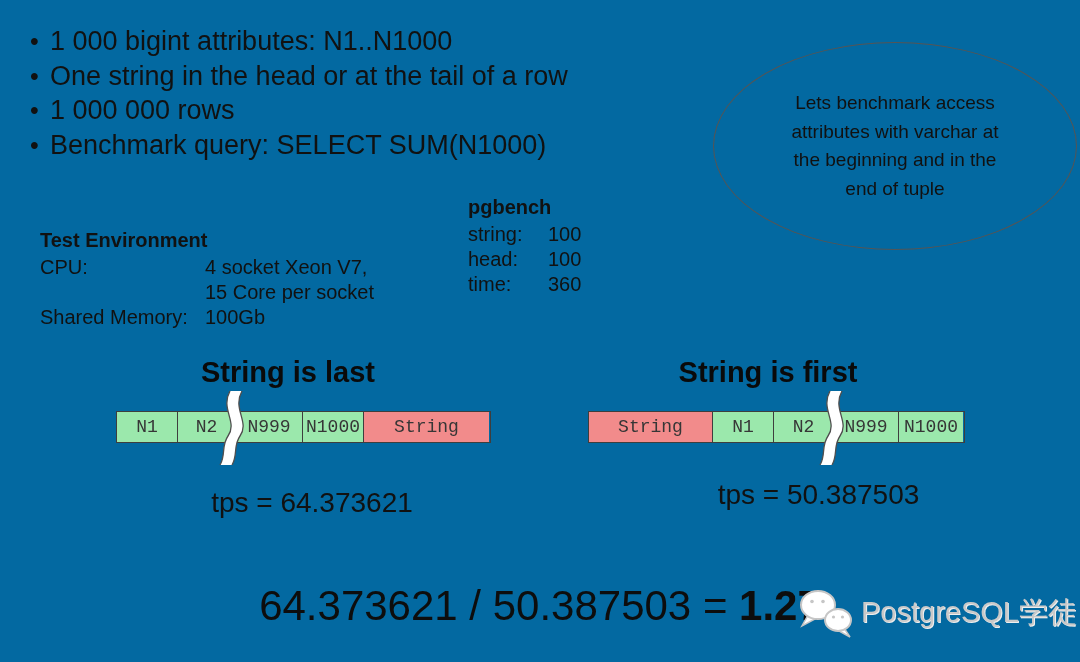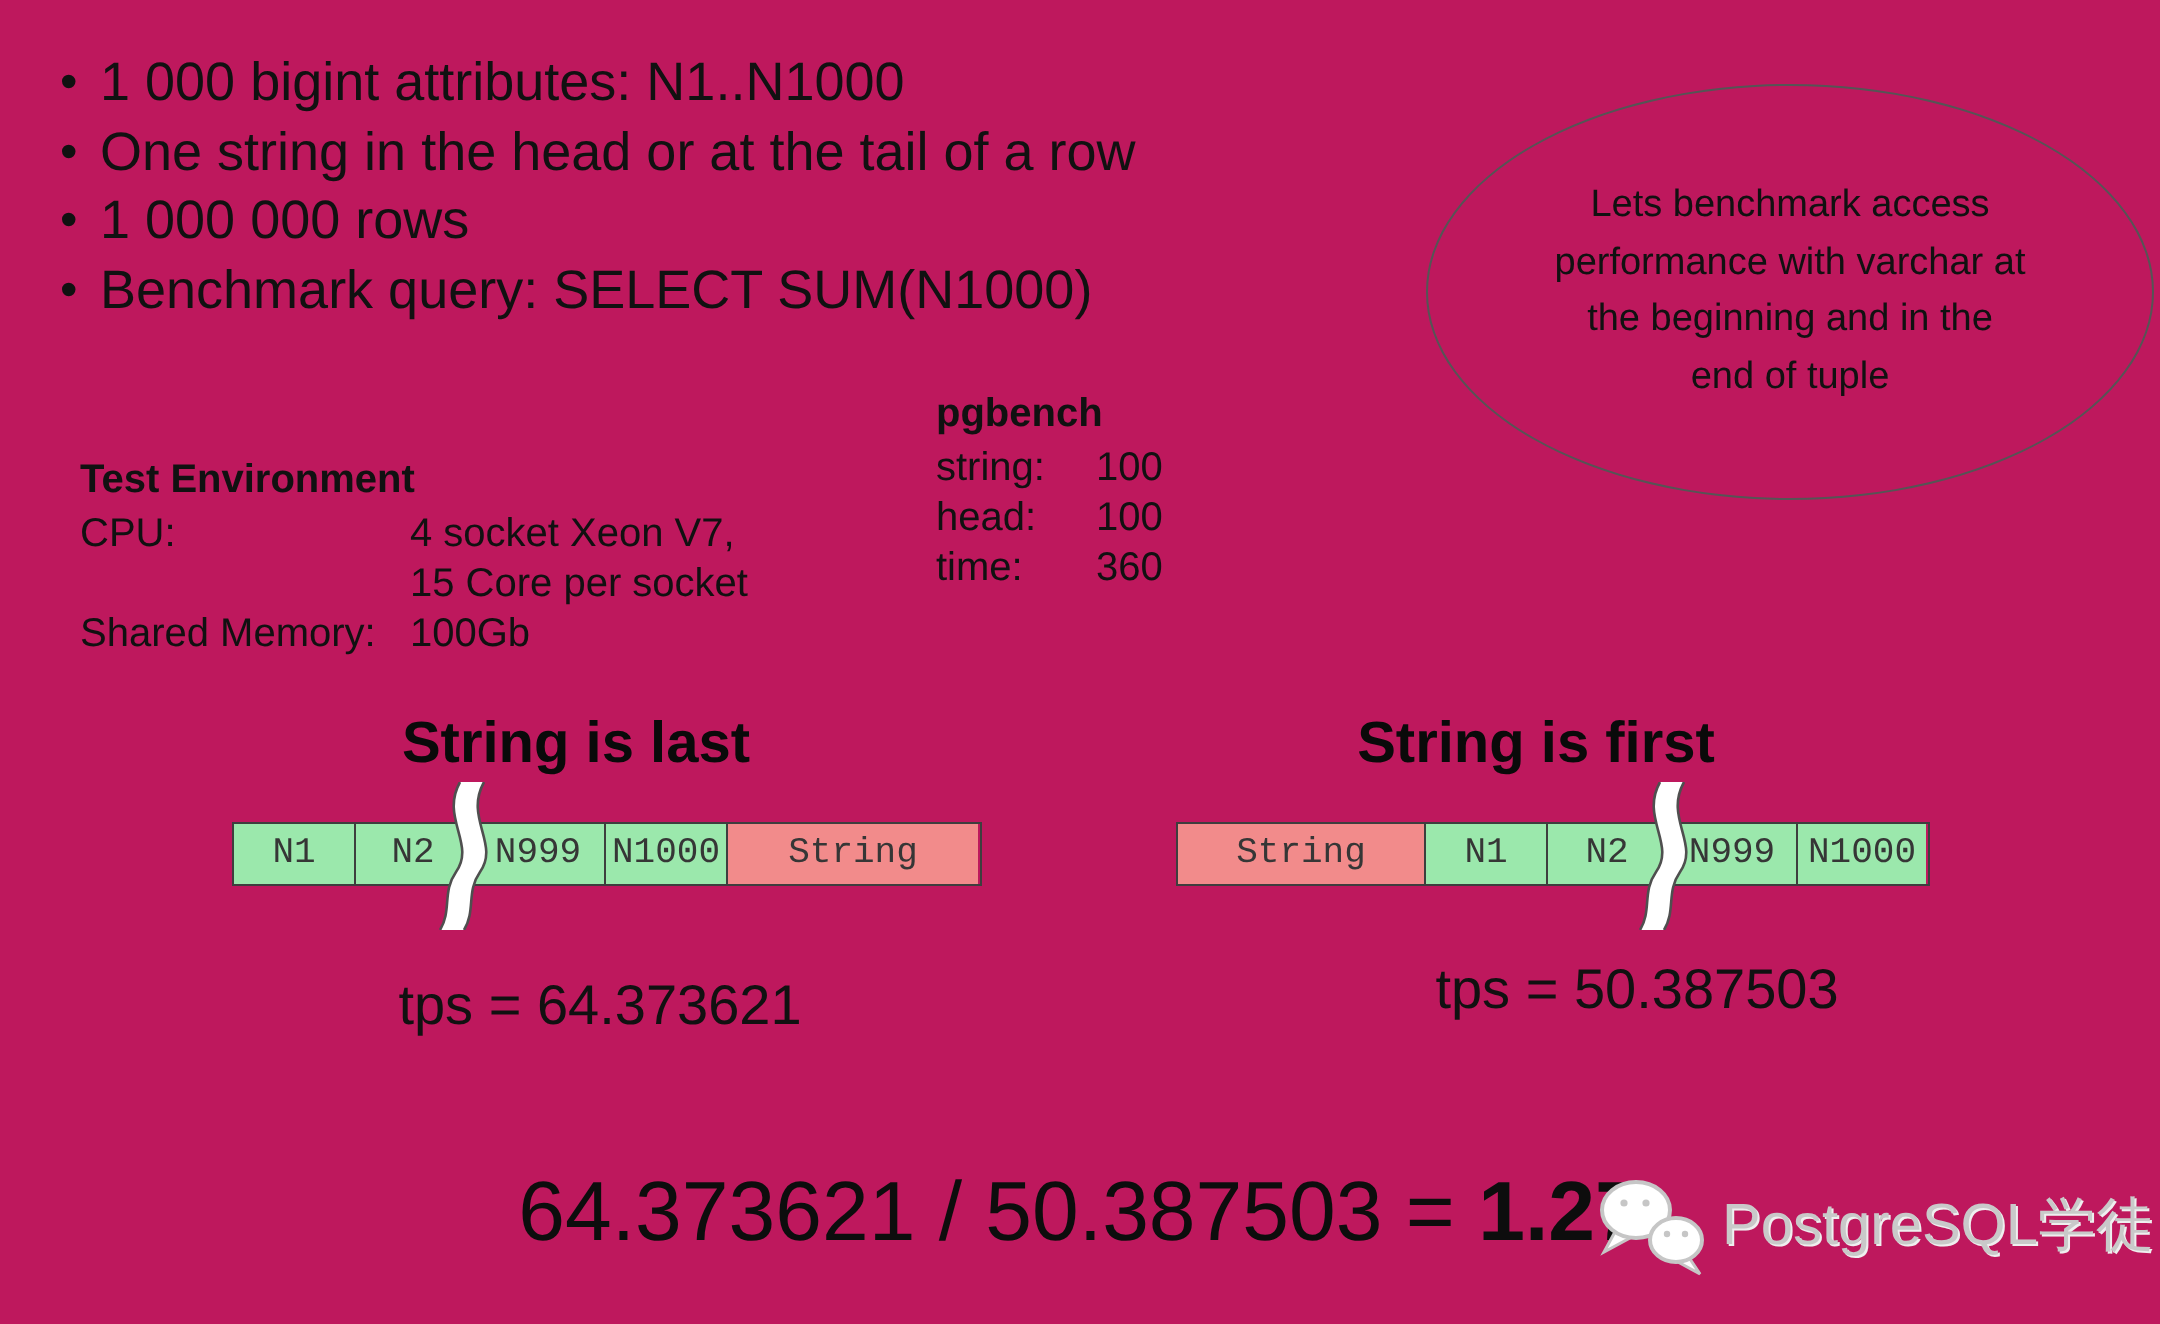--- a/index.html
+++ b/index.html
@@ -1,17 +1,17 @@
 <!DOCTYPE html>
 <html><head>
 <meta charset="utf-8">
 <style>
   * { margin:0; padding:0; box-sizing:border-box; }
   body { background:#fff; font-family:"Liberation Sans", sans-serif; }
-  .slide { position:relative; width:1080px; height:662px; background:#be185d; overflow:hidden; color:#1a1a1a; }
+  .slide { position:relative; width:1080px; height:662px; background:#0369a1; overflow:hidden; color:#1a1a1a; }
 
   
   .bullets { position:absolute; left:28px; top:24px; list-style:none; }
   .bullets li { position:relative; padding-left:22px; font-size:27px; line-height:34.5px; color:#111; }
   .bullets li::before { content:"•"; position:absolute; left:2px; top:0; font-size:25px; color:#111; }
 
   
   .panel { position:absolute; font-size:20px; line-height:25px; color:#111; }
   .panel-title { font-weight:bold; margin-bottom:2px; }
   .testenv { left:40px; top:193px;margin-top:35px; }
@@ -79,40 +79,40 @@
       <span class="lbl">head:</span><span class="val">100</span>
     </div>
     <div class="row">
       <span class="lbl">time:</span><span class="val">360</span>
     </div>
   </div>
 
   <div class="callout">
     <div class="callout-text">
       <div>Lets benchmark access</div>
-      <div>performance with varchar at</div>
+      <div>attributes with varchar at</div>
       <div>the beginning and in the</div>
       <div>end of tuple</div>
     </div>
   </div>
 
   <div class="diagram-title" style="left:148px; top:356px;">String is last</div>
   <div class="tuple-table" style="left:116px; width:375px;">
     <div class="tcell" style="width: 61px; background-color: rgb(155, 232, 172);">N1</div>
     <div class="tcell" style="width: 58px; background-color: rgb(155, 232, 172);">N2</div>
     <div class="tcell" style="width: 67px; background-color: rgb(155, 232, 172);">N999</div>
     <div class="tcell" style="width: 61px; background-color: rgb(155, 232, 172);">N1000</div>
     <div class="tcell" style="width: 125px; background-color: rgb(242, 139, 139);">String</div>
   </div>
   <svg class="wave" style="left:214px;" viewBox="0 0 38 74">
     <path d="M16,0 C6,18 24,31 14,45 C7,55 12,64 6,74 L18,74 C24,64 19,55 26,45 C36,31 18,18 28,0 Z" fill="#ffffff" stroke="none"></path>
     <path d="M16,0 C6,18 24,31 14,45 C7,55 12,64 6,74" fill="none" stroke="#4f4f4f" stroke-width="1.3"></path>
     <path d="M28,0 C18,18 36,31 26,45 C19,55 24,64 18,74" fill="none" stroke="#4f4f4f" stroke-width="1.3"></path>
   </svg>
-  <div class="tps" style="left:160px; top:487px; width:280px;">tps = 64.373621</div>
+  <div class="tps" style="left:172px; top:487px; width:280px;">tps = 64.373621</div>
 
   <div class="diagram-title" style="left:628px; top:356px;">String is first</div>
   <div class="tuple-table" style="left:588px; width:377px;">
     <div class="tcell" style="width: 124px; background-color: rgb(242, 139, 139);">String</div>
     <div class="tcell" style="width: 61px; background-color: rgb(155, 232, 172);">N1</div>
     <div class="tcell" style="width: 60px; background-color: rgb(155, 232, 172);">N2</div>
     <div class="tcell" style="width: 65px; background-color: rgb(155, 232, 172);">N999</div>
     <div class="tcell" style="width: 64px; background-color: rgb(155, 232, 172);">N1000</div>
   </div>
   <svg class="wave" style="left:814px;" viewBox="0 0 38 74">

